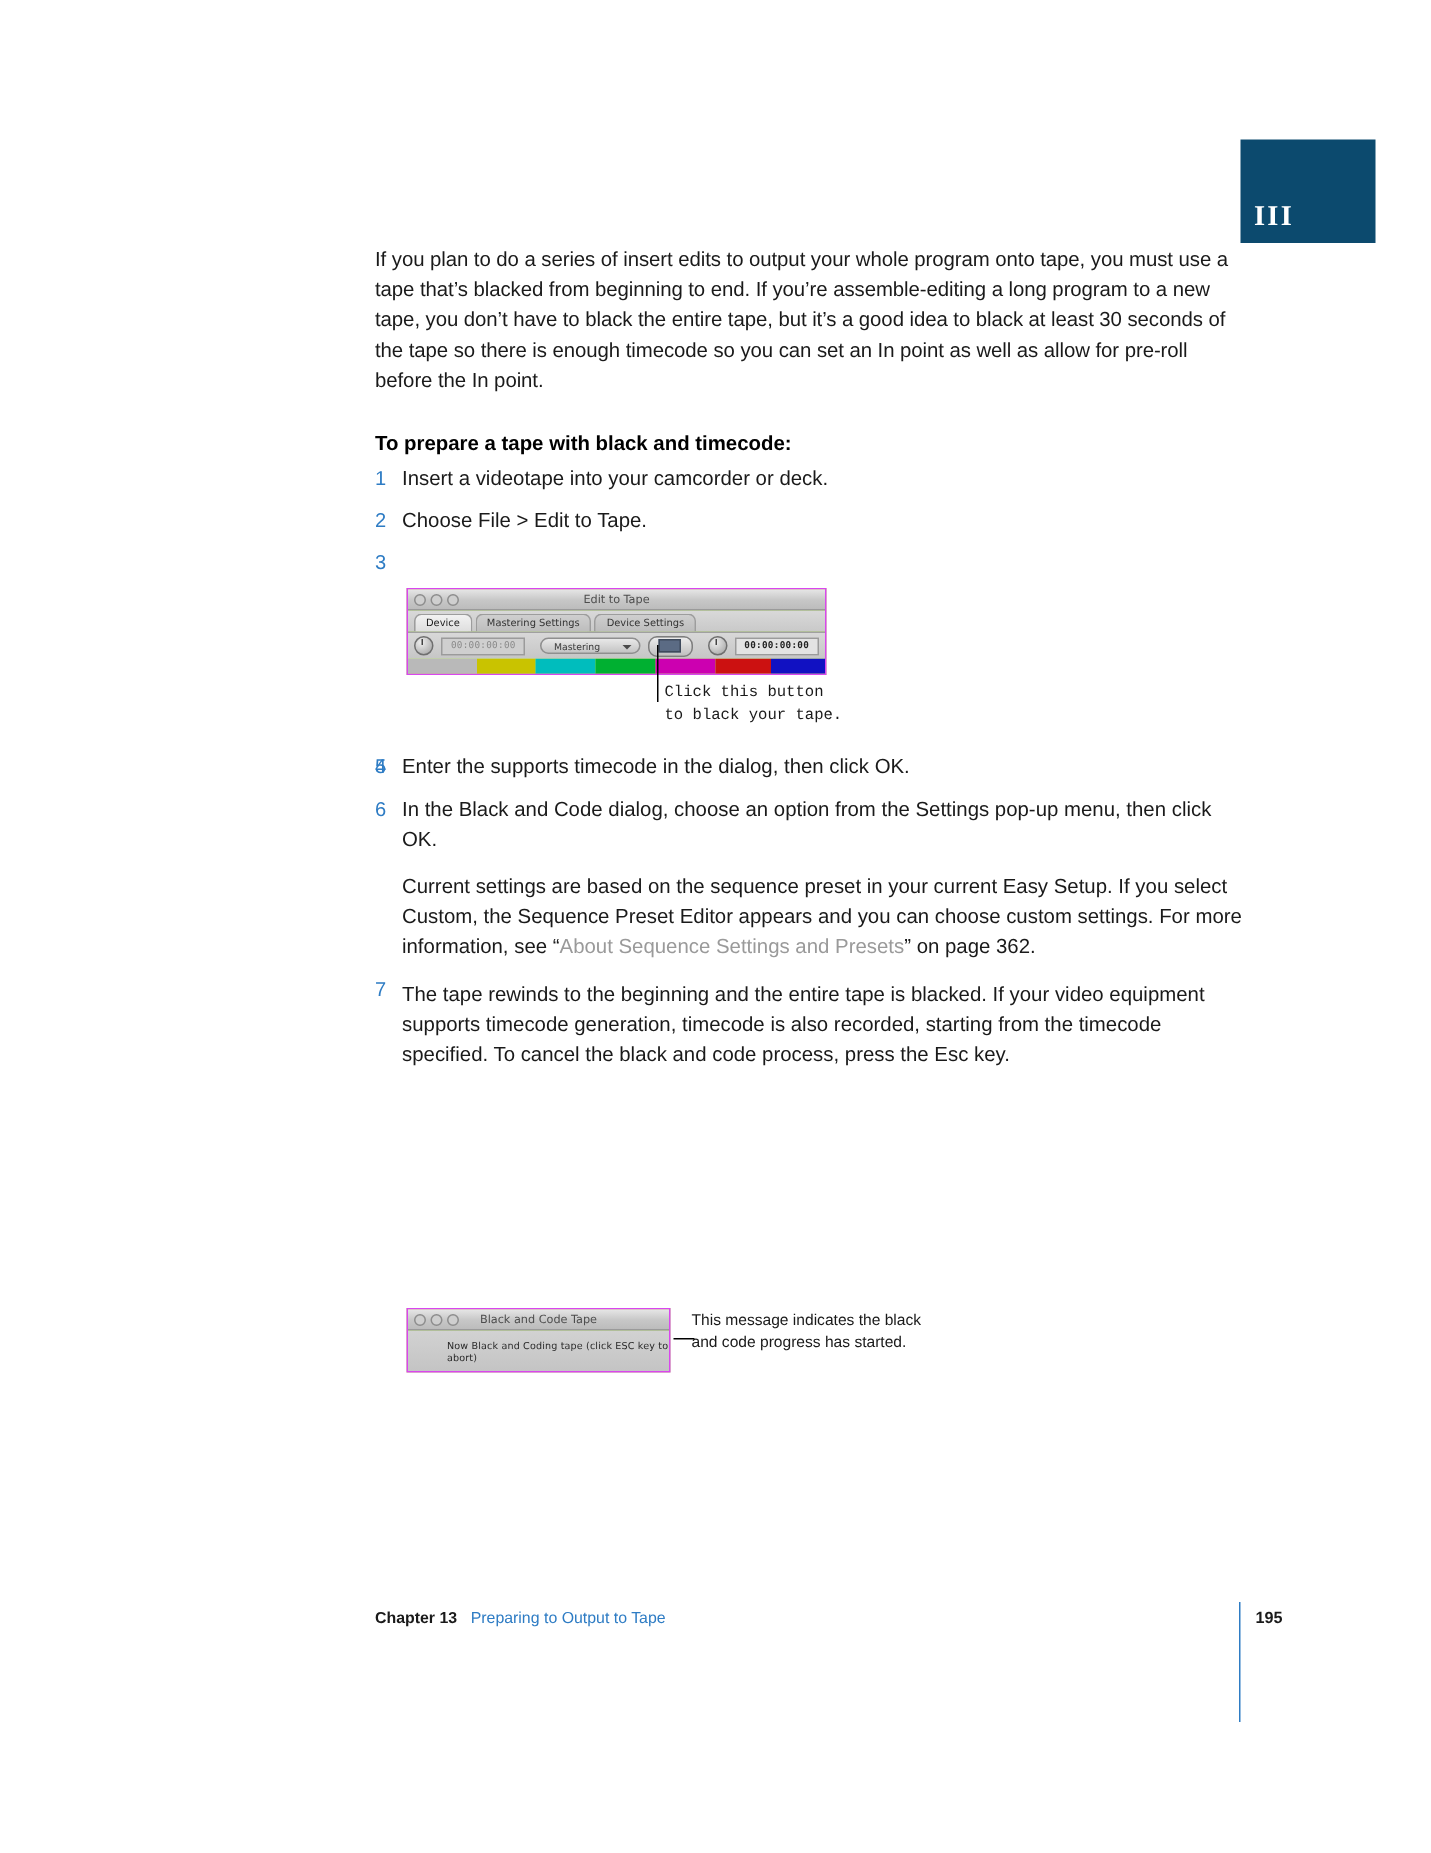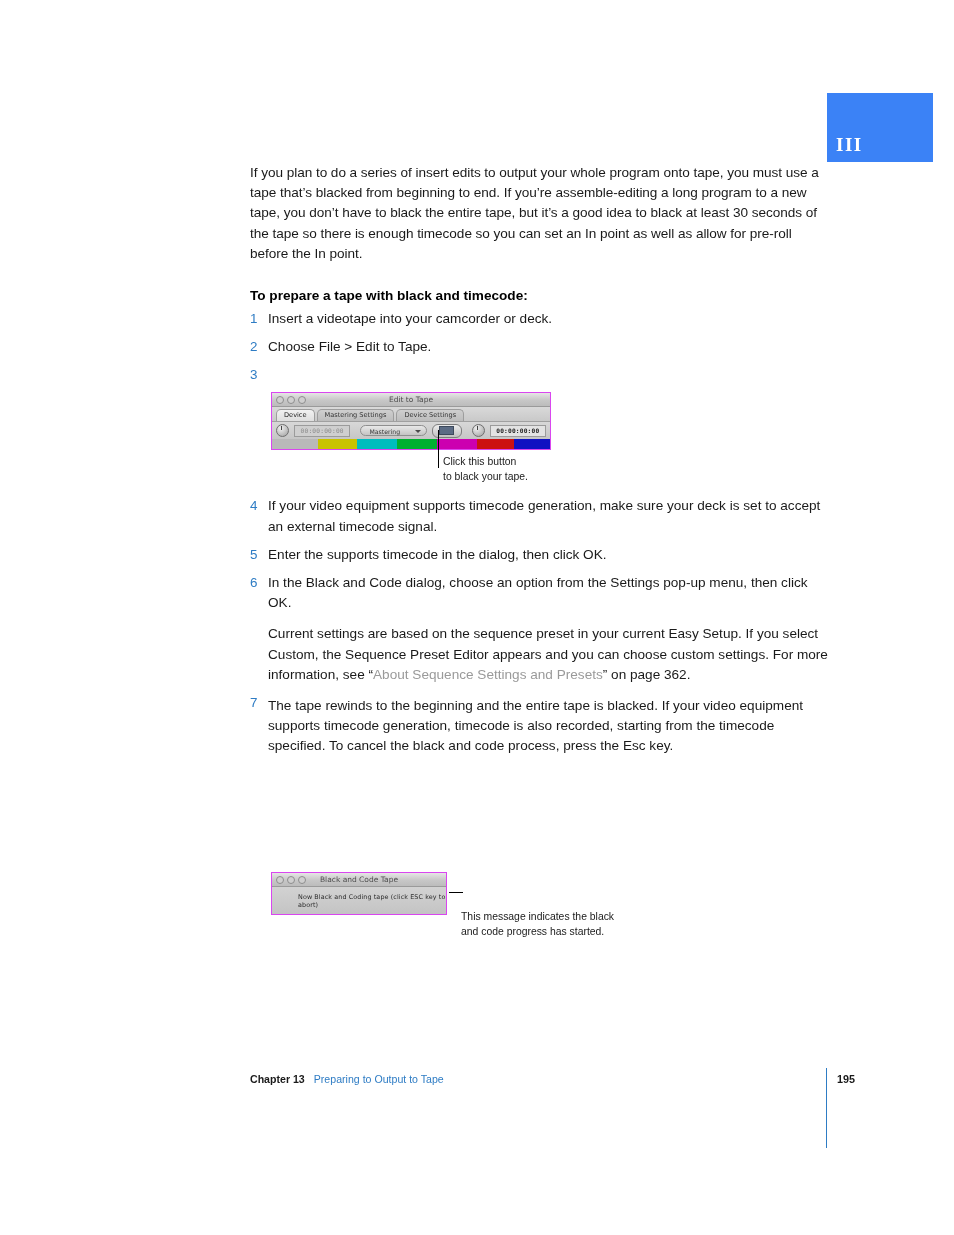--- a/index.html
+++ b/index.html
@@ -14,23 +14,23 @@
     font-family: "Liberation Sans", sans-serif;
     color: #000000;
     -webkit-font-smoothing: antialiased;
   }
 
   
   .chapter-tab {
     position: absolute;
     left: 827px;
     top: 93px;
-    width: 106px;
+    width: 90px;
     height: 69px;
-    background: #3b82f6;
+    background: #0c4a6e;
   }
   .chapter-tab .numeral {
     position: absolute;
     left: 9px;
     bottom: 8px;
     color: #ffffff;
     font-family: "Liberation Serif", serif;
     font-size: 19px;
     font-weight: bold;
     letter-spacing: 1.5px;
@@ -262,20 +262,21 @@
     background: #000000;
   }
   .callout-text {
     position: absolute;
     left: 172px;
     top: 63px;
     font-size: 10.4px;
     line-height: 14.6px;
     color: #1a1a1a;
     white-space: nowrap;
+    font-family: Liberation Mono, monospace;
   }
 
   
   .fig-bc-dialog {
     position: absolute;
     left: 271px;
     top: 872px;
     width: 176px;
   }
   .fig-bc-dialog .dlg-body {
@@ -301,21 +302,20 @@
     background: #000000;
   }
   .bc-callout-text {
     position: absolute;
     left: 190px;
     top: 2px;
     font-size: 10.4px;
     line-height: 14.6px;
     color: #1a1a1a;
     white-space: nowrap;
-    margin-top: 36px;
   }
 
   
   .footer {
     position: absolute;
     left: 250px;
     top: 1072px;
     width: 600px;
     font-size: 10.6px;
     line-height: 14px;
@@ -371,21 +371,20 @@
     <li class="step">
       <span class="num">3</span>
     </li>
   </ol>
 
   <div style="height:128px"></div>
 
   <ol class="steps">
     <li class="step">
       <span class="num">4</span>
-      <span>If your video equipment supports timecode generation, make sure your deck is set to accept an external timecode signal.</span>
     </li>
 
 
     <li class="step">
       <span class="num">5</span>
       <span>Enter the supports timecode in the dialog, then click OK.</span>
     </li>
 
 
     <li class="step">

